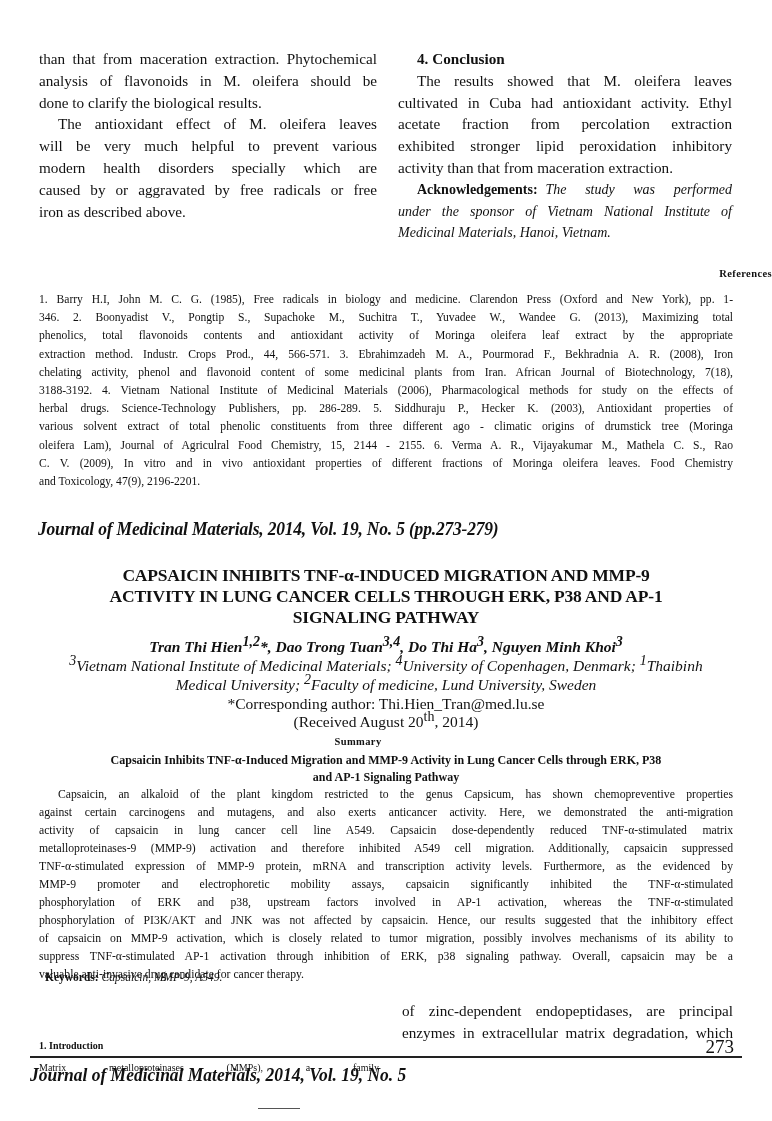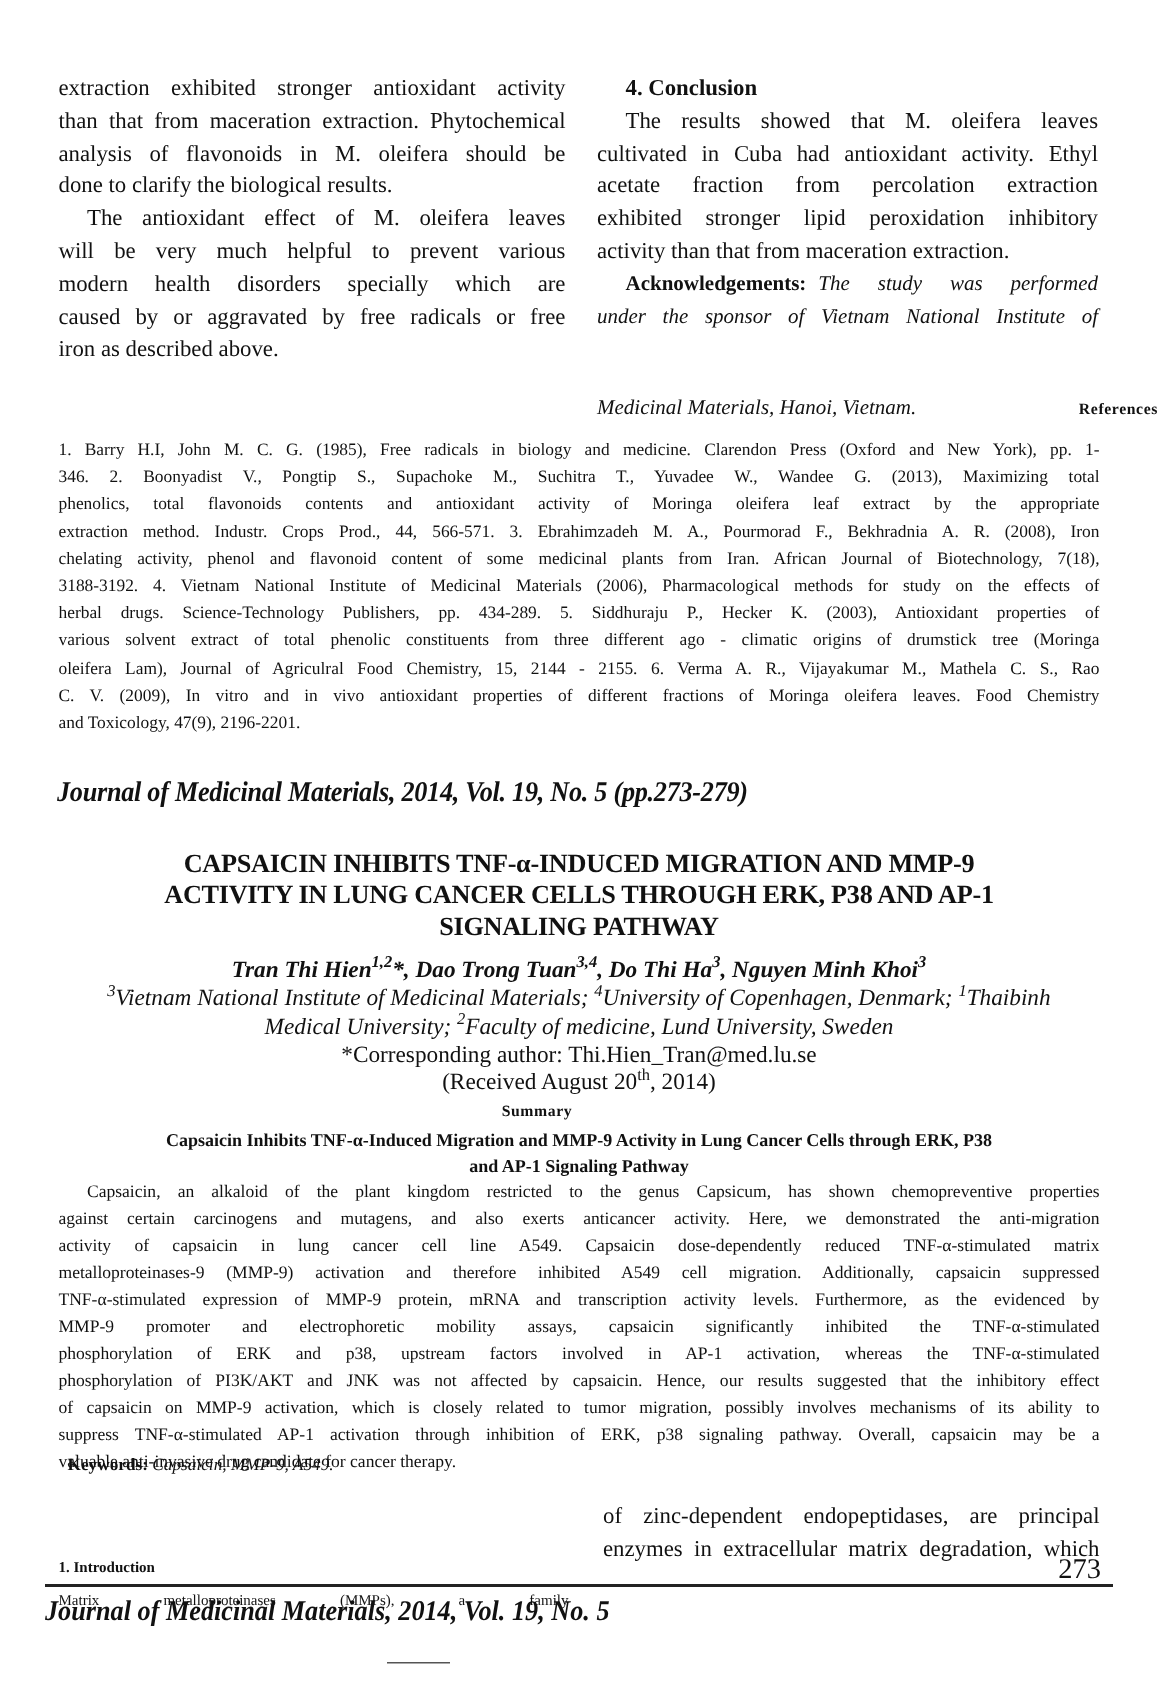--- a/index.html
+++ b/index.html
@@ -16,40 +16,39 @@
   .refs-title { left: 0; width: 772px; top: 268px; text-align: right; font-size: 10.5px; font-weight: bold; letter-spacing: 0.4px; }
   .refs { left: 39px; width: 694px; top: 291px; font-size: 11.6px; line-height: 18.2px; }
   .refs div { text-align: justify; text-align-last: justify; white-space: nowrap; overflow: hidden; }
   .refs div.last { text-align-last: left; }
   .journal-head { left: 38px; top: 518px; font-size: 19px; font-weight: bold; font-style: italic; letter-spacing: -0.2px; transform: scaleX(0.92); transform-origin: left; }
   .title { left: 0; width: 772px; top: 565px; text-align: center; font-size: 17.5px; line-height: 21px; font-weight: bold; letter-spacing: -0.2px; }
   .authors { left: 0; width: 772px; top: 638px; text-align: center; font-size: 15.5px; line-height: 18px; font-weight: bold; font-style: italic; }
   .affil { left: 0; width: 772px; top: 656px; text-align: center; font-size: 15.5px; line-height: 19px; font-style: italic; }
   .corr { left: 0; width: 772px; top: 694px; text-align: center; font-size: 15.5px; line-height: 19px; }
   .recv { left: 0; width: 772px; top: 712px; text-align: center; font-size: 15.5px; line-height: 19px; }
-  sup { font-size: 11px; line-height: 0; }
+  sup { font-size: 14px; line-height: 0; }
   .summary-label { left: 0; width: 716px; top: 736px; text-align: center; font-size: 10.5px; font-weight: bold; letter-spacing: 0.4px; }
   .summary-title { left: 0; width: 772px; top: 752px; text-align: center; font-size: 12px; line-height: 17px; font-weight: bold; }
   .abstract { left: 39px; width: 694px; top: 786px; font-size: 11.7px; line-height: 18px; }
   .abstract div { text-align: justify; text-align-last: justify; white-space: nowrap; overflow: hidden; }
   .abstract div.last { text-align-last: left; }
   .keywords { left: 45px; top: 971px; font-size: 11.5px; }
   .kw-label { font-weight: bold; }
   .intro-left { left: 39px; width: 340px; top: 1000px; font-size: 10px; line-height: 22px; margin-top: 35px; }
   .intro-right { left: 402px; width: 331px; top: 1000px; font-size: 15.2px; line-height: 22px; }
   .footer-rule { left: 30px; width: 712px; top: 1056px; height: 2px; background: #222; }
   .footer-journal { left: 30px; top: 1064px; font-size: 19px; font-weight: bold; font-style: italic; transform: scaleX(0.92); transform-origin: left; }
   .footer-page { right: 38px; top: 1036px; font-size: 19px; }
   .stub { left: 258px; top: 1108px; width: 42px; height: 1px; background: #555; }
 </style>
 </head>
 <body>
 
 <div class="col lines" style="left:39px; top:48px; width:338px;">
-  <div>extraction exhibited stronger antioxidant activity</div>
   <div>than that from maceration extraction. Phytochemical</div>
   <div>analysis of flavonoids in M. oleifera should be</div>
   <div class="last">done to clarify the biological results.</div>
   <div style="padding-left:19px">The antioxidant effect of M. oleifera leaves</div>
   <div>will be very much helpful to prevent various</div>
   <div>modern health disorders specially which are</div>
   <div>caused by or aggravated by free radicals or free</div>
   <div class="last">iron as described above.</div>
 </div>
 
@@ -58,32 +57,32 @@
   <div style="padding-left:19px">The results showed that M. oleifera leaves</div>
   <div>cultivated in Cuba had antioxidant activity. Ethyl</div>
   <div>acetate fraction from percolation extraction</div>
   <div>exhibited stronger lipid peroxidation inhibitory</div>
   <div class="last">activity than that from maceration extraction.</div>
   <div style="padding-left:19px; font-size:14px; display:flex; justify-content:space-between;">
     <b>Acknowledgements:</b>
     <i style="margin-left:8px; flex:1; text-align:justify; text-align-last:justify;">The study was performed</i>
   </div>
   <div style="font-size:14px;"><i>under the sponsor of Vietnam National Institute of</i></div>
-  <div class="last" style="font-size:14px;margin-top:40px;"><i>Medicinal Materials, Hanoi, Vietnam.</i></div>
+  <div class="last" style="font-size:14px;"><i>Medicinal Materials, Hanoi, Vietnam.</i></div>
 </div>
 
 <div class="abs refs-title">References</div>
 <div class="abs refs">
   <div>1. Barry H.I, John M. C. G. (1985), Free radicals in biology and medicine. Clarendon Press (Oxford and New York), pp. 1-</div>
   <div>346. 2. Boonyadist V., Pongtip S., Supachoke M., Suchitra T., Yuvadee W., Wandee G. (2013), Maximizing total</div>
   <div>phenolics, total flavonoids contents and antioxidant activity of Moringa oleifera leaf extract by the appropriate</div>
   <div>extraction method. Industr. Crops Prod., 44, 566-571. 3. Ebrahimzadeh M. A., Pourmorad F., Bekhradnia A. R. (2008), Iron</div>
   <div>chelating activity, phenol and flavonoid content of some medicinal plants from Iran. African Journal of Biotechnology, 7(18),</div>
   <div>3188-3192. 4. Vietnam National Institute of Medicinal Materials (2006), Pharmacological methods for study on the effects of</div>
-  <div>herbal drugs. Science-Technology Publishers, pp. 434-289. 5. Siddhuraju P., Hecker K. (2003), Antioxidant properties of</div>
+  <div>herbal drugs. Science-Technology Publishers, pp. 286-289. 5. Siddhuraju P., Hecker K. (2003), Antioxidant properties of</div>
   <div>various solvent extract of total phenolic constituents from three different ago - climatic origins of drumstick tree (Moringa</div>
   <div>oleifera Lam), Journal of Agriculral Food Chemistry, 15, 2144 - 2155. 6. Verma A. R., Vijayakumar M., Mathela C. S., Rao</div>
   <div>C. V. (2009), In vitro and in vivo antioxidant properties of different fractions of Moringa oleifera leaves. Food Chemistry</div>
   <div class="last">and Toxicology, 47(9), 2196-2201.</div>
 </div>
 
 <div class="abs journal-head">Journal of Medicinal Materials, 2014, Vol. 19, No. 5 (pp.273-279)</div>
 
 <div class="abs title">
   <div>CAPSAICIN INHIBITS TNF-α-INDUCED MIGRATION AND MMP-9</div>

